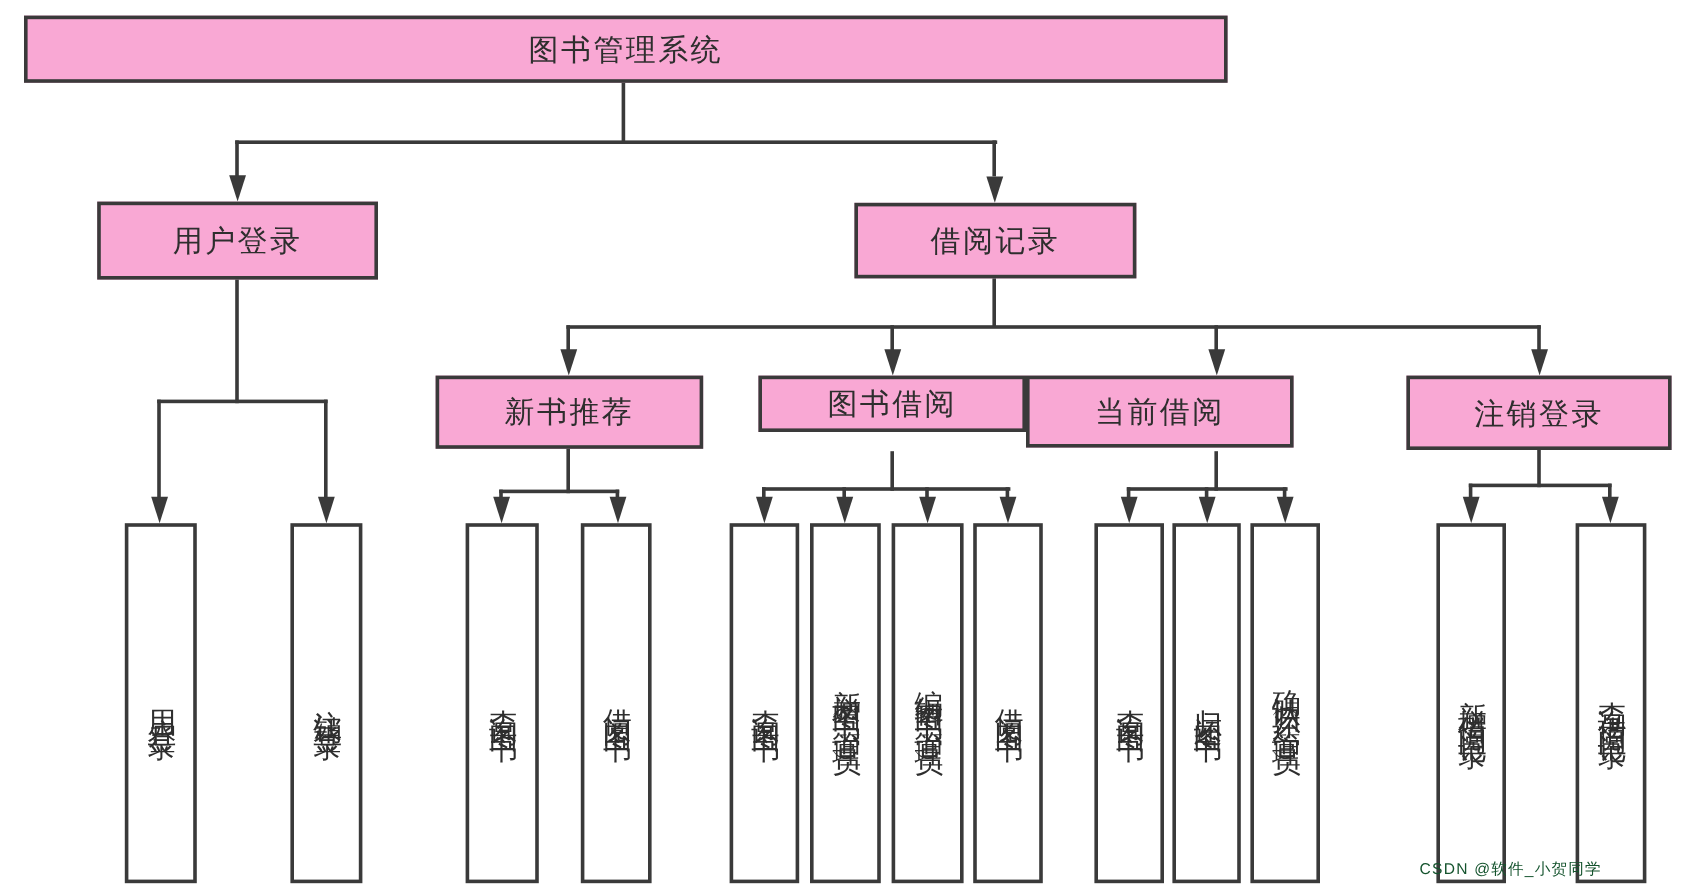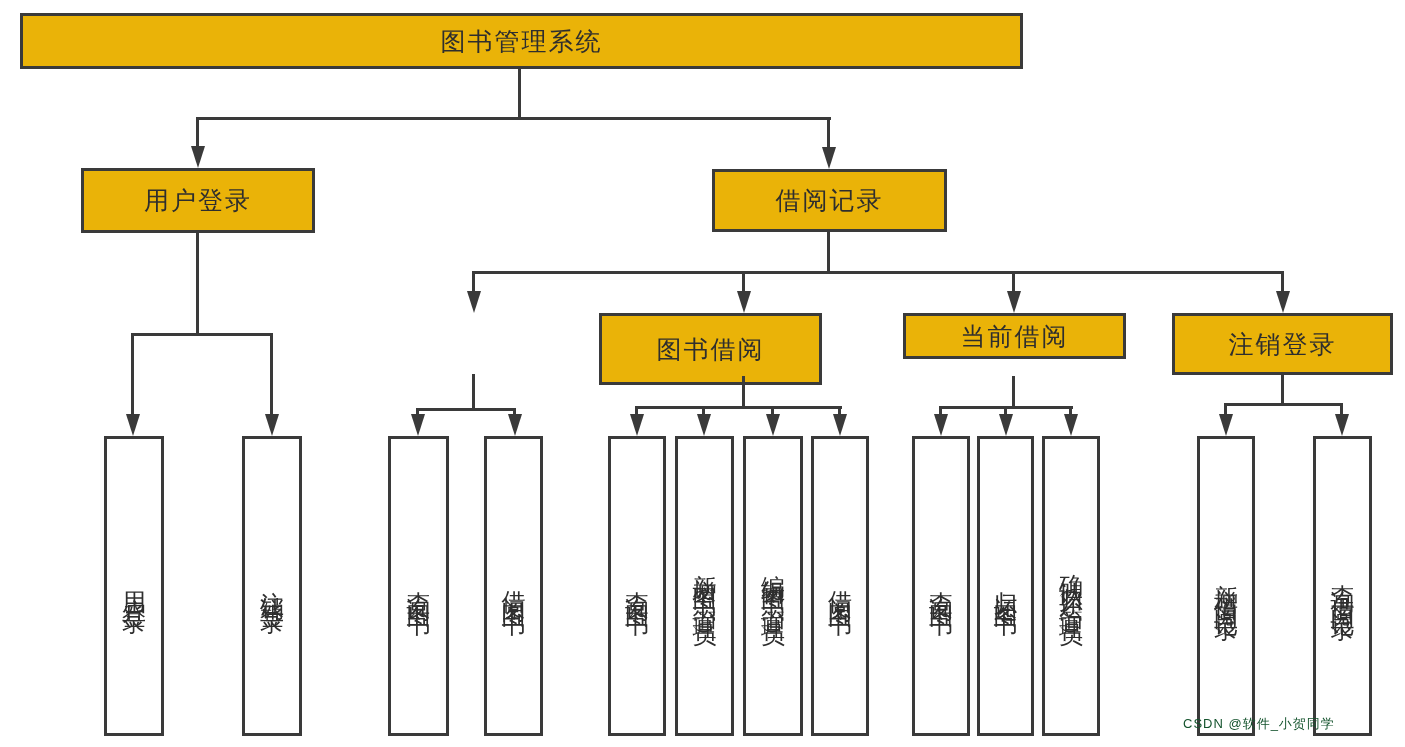--- a/index.html
+++ b/index.html
@@ -1,21 +1,21 @@
 <!DOCTYPE html>
 <html><head>
 <meta charset="utf-8">
 <style>
   html,body { margin:0; padding:0; background:#ffffff; }
   #canvas {
     position:relative; width:1405px; height:747px; background:#ffffff;
     font-family:"Liberation Sans", sans-serif; overflow:hidden;
   }
   .node {
-    position:absolute; box-sizing:border-box; background:#eab308;
+    position:absolute; box-sizing:border-box; background:#f9a8d4;
     border:3px solid #3a3a3a; display:flex; align-items:center; justify-content:center;
     color:#2e2e2e; font-size:25px; letter-spacing:2px; white-space:nowrap;
   }
   .leaf {
     position:absolute; box-sizing:border-box; background:#ffffff;
     border:3px solid #3a3a3a; display:flex; align-items:center; justify-content:center;
     color:#2e2e2e;
   }
   .vtext {
     writing-mode:vertical-rl; text-orientation:mixed;
@@ -68,24 +68,27 @@
   <div class="hline" style="left:472px; top:271px; width:812px;"></div>
   <div class="vline" style="left:472px;  top:271px; height:21px;"></div>
   <div class="arr" style="left:467px;  top:291px;"></div>
   <div class="vline" style="left:742px;  top:271px; height:21px;"></div>
   <div class="arr" style="left:737px;  top:291px;"></div>
   <div class="vline" style="left:1012px; top:271px; height:21px;"></div>
   <div class="arr" style="left:1007px; top:291px;"></div>
   <div class="vline" style="left:1281px; top:271px; height:21px;"></div>
   <div class="arr" style="left:1276px; top:291px;"></div>
 
-  <div class="node" style="left:599px; top:313px; width:223px; height:72px;">
+  <div class="node" style="left:363px; top:313px; width:223px; height:61px;">
+    <span>新书推荐</span>
+  </div>
+  <div class="node" style="left:632px; top:313px; width:223px; height:47px;">
     <span>图书借阅</span>
   </div>
-  <div class="node" style="left:903px; top:313px; width:223px; height:46px;">
+  <div class="node" style="left:855px; top:313px; width:223px; height:60px;">
     <span>当前借阅</span>
   </div>
   <div class="node" style="left:1172px; top:313px; width:221px; height:62px;">
     <span>注销登录</span>
   </div>
 
   <div class="vline" style="left:472px; top:374px; height:37px;"></div>
   <div class="hline" style="left:416px; top:408px; width:100px;"></div>
   <div class="vline" style="left:416px; top:408px; height:8px;"></div>
   <div class="arr" style="left:411px; top:414px;"></div>

